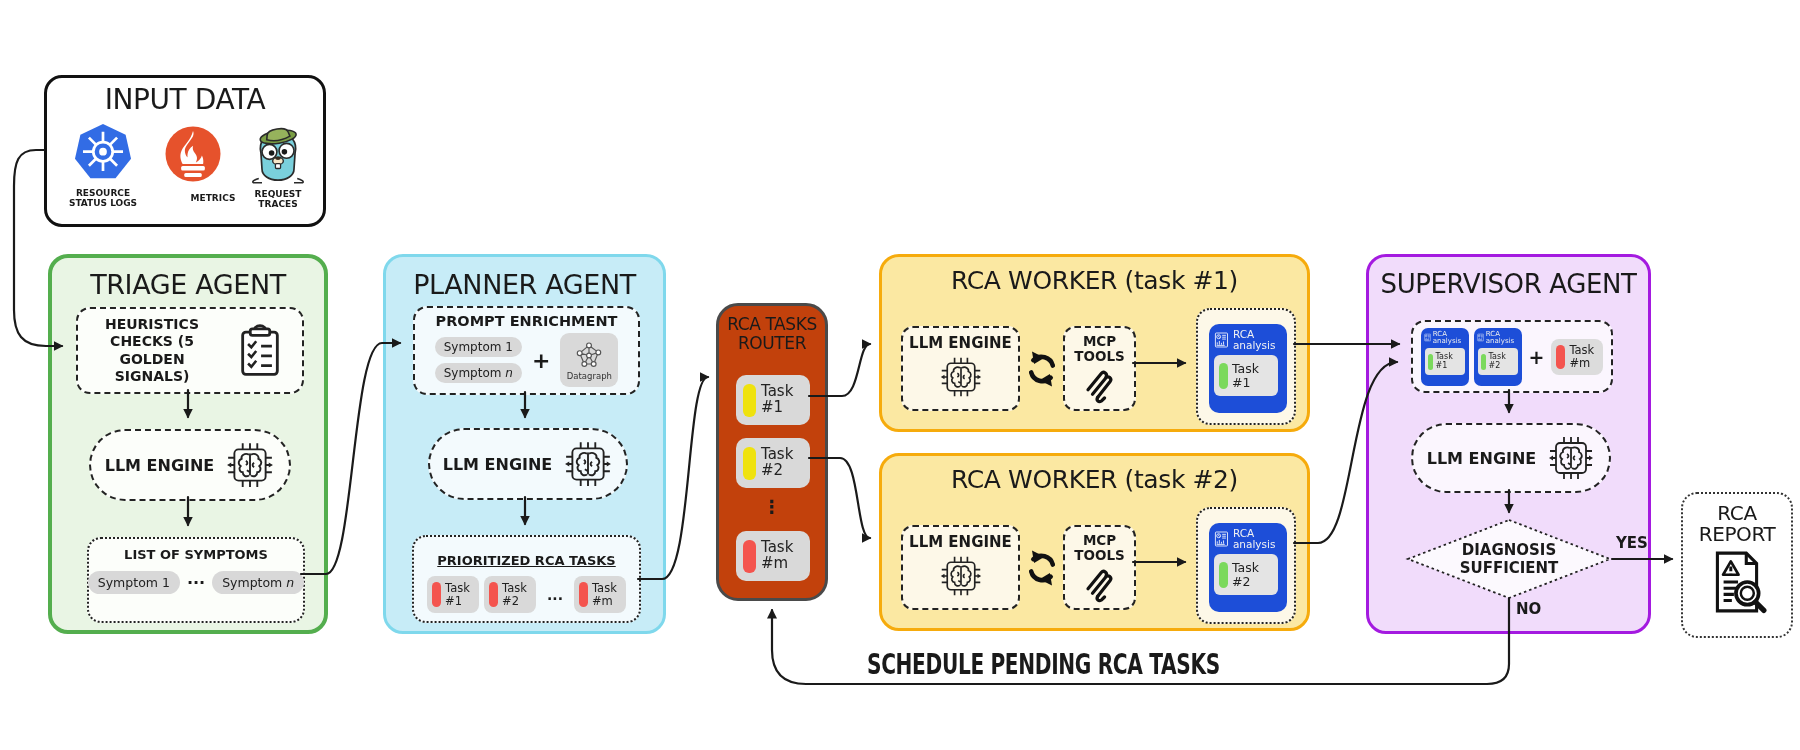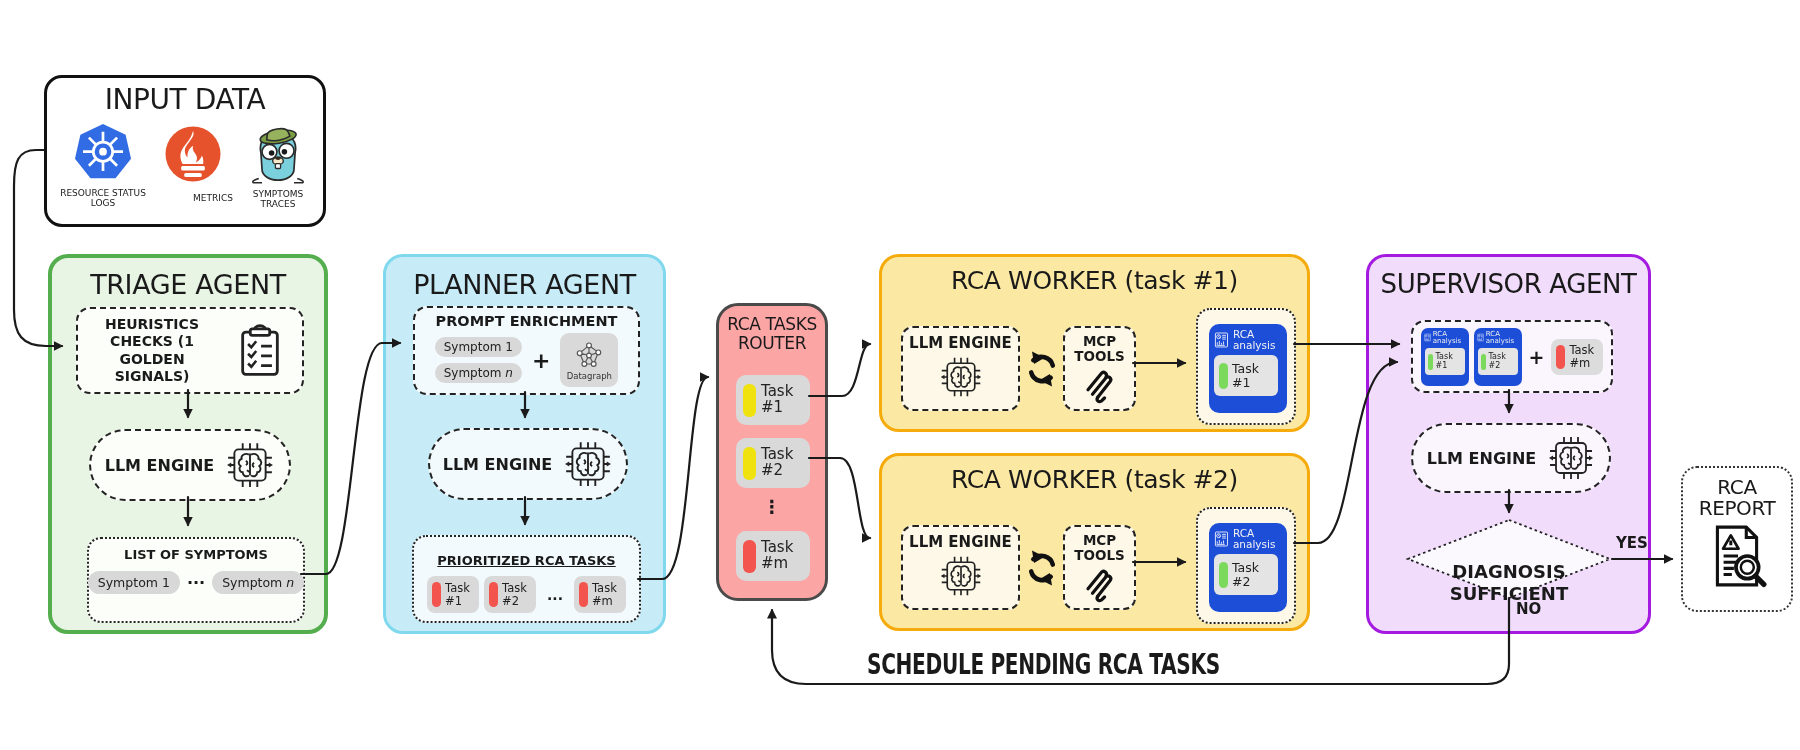--- a/index.html
+++ b/index.html
@@ -14,21 +14,21 @@
   .pill{border-radius:38px;}
   .small-title{font-weight:700;font-size:13px;text-align:center;}
   .chip{background:#d8d8d8;border-radius:13px;font-size:12.5px;padding:4px 10px;color:#222;white-space:nowrap;}
   .taskchip{display:flex;align-items:center;background:#d9d9d9;border-radius:8px;color:#222;box-sizing:border-box;}
   .bar{border-radius:5px;flex:0 0 auto;}
   .bar-red{background:#f4544e;}
   .bar-yellow{background:#efe20e;}
   .bar-green{background:#7bd95c;}
   .dots{font-weight:700;}
   .darkcard{background:#1d4ed8;border-radius:10px;box-sizing:border-box;}
-  .src-label{font-size:9px;font-weight:400;line-height:1.15;margin-top:4px;text-align:center;}
+  .src-label{font-size:9px;font-weight:700;line-height:1.15;margin-top:4px;text-align:center;}
   .tlines{line-height:1.05;}
   svg.icon{display:block;}
   #connectors{position:absolute;left:0;top:0;z-index:20;pointer-events:none;}
   .overlabel{position:absolute;z-index:30;font-weight:700;}
 </style>
 </head>
 <body>
 
 <svg width="0" height="0" style="position:absolute">
   <defs>
@@ -151,29 +151,29 @@
       <div style="width:72px;display:flex;flex-direction:column;align-items:center;">
         <svg class="icon" width="60" height="60" style="margin-top:2px;">
             <use href="#sym-prom"></use>
           </svg>
         <div class="src-label" style="margin-top:9px;margin-left:40px;">METRICS</div>
       </div>
       <div style="width:86px;display:flex;flex-direction:column;align-items:center;">
         <svg class="icon" width="64" height="64">
             <use href="#sym-gopher"></use>
           </svg>
-        <div class="src-label" style="margin-top:3px;">SYMPTOMS TRACES</div>
+        <div class="src-label" style="margin-top:3px;">REQUEST TRACES</div>
       </div>
     </div>
   </div>
 
   <div class="panel" style="left:48px;top:254px;width:280px;height:380px;background:#e9f5e4;border:4px solid #54ae4e;">
     <div class="panel-title" style="font-size:27px;margin-top:11px;">TRIAGE AGENT</div>
     <div class="inner b-dash r14" style="left:24px;top:49px;width:228px;height:87px;background:#fcfefa;display:flex;align-items:center;justify-content:space-between;padding:0 16px 0 12px;">
-      <div style="width:124px;font-weight:700;font-size:14px;text-align:center;line-height:1.25;">HEURISTICS CHECKS (1 GOLDEN SIGNALS)</div>
+      <div style="width:124px;font-weight:700;font-size:14px;text-align:center;line-height:1.25;">HEURISTICS CHECKS (5 GOLDEN SIGNALS)</div>
       <svg class="icon" width="52" height="57">
           <use href="#sym-clipboard"></use>
         </svg>
     </div>
     <div class="inner b-dash pill" style="left:37px;top:171px;width:202px;height:72px;background:#fcfefa;display:flex;align-items:center;justify-content:center;gap:11px;">
       <div style="font-weight:700;font-size:16px;">LLM ENGINE</div>
       <svg class="icon" width="50" height="50">
           <use href="#sym-brain"></use>
         </svg>
     </div>
@@ -233,21 +233,21 @@
           <div class="bar bar-red" style="width:9px;height:25px;margin-left:5px;"></div>
           <div class="tlines" style="font-size:11.5px;margin-left:4px;">
               <div>Task</div>
               <div>#m</div>
             </div>
         </div>
       </div>
     </div>
   </div>
 
-  <div class="panel" style="left:716px;top:303px;width:112px;height:298px;background:#fca5a5;border:3.5px solid #4a4a4a;border-radius:22px;">
+  <div class="panel" style="left:716px;top:303px;width:112px;height:298px;background:#c2410c;border:3.5px solid #4a4a4a;border-radius:22px;">
     <div class="panel-title" style="font-size:17px;line-height:1.12;margin:9px auto 0;width:94px;">RCA TASKS ROUTER</div>
     <div class="taskchip" style="position:absolute;left:17px;top:69px;width:74px;height:50px;border-radius:10px;">
       <div class="bar bar-yellow" style="width:13px;height:33px;margin-left:7px;border-radius:6px;"></div>
       <div class="tlines" style="font-size:15px;margin-left:5px;">
           <div>Task</div>
           <div>#1</div>
         </div>
     </div>
     <div class="taskchip" style="position:absolute;left:17px;top:132px;width:74px;height:50px;border-radius:10px;">
       <div class="bar bar-yellow" style="width:13px;height:33px;margin-left:7px;border-radius:6px;"></div>
@@ -381,25 +381,25 @@
       </div>
     </div>
     <div class="inner b-dash pill" style="left:42px;top:166px;width:200px;height:70px;background:#fbf6fe;display:flex;align-items:center;justify-content:center;gap:11px;">
       <div style="font-weight:700;font-size:16px;">LLM ENGINE</div>
       <svg class="icon" width="48" height="48">
           <use href="#sym-brain"></use>
         </svg>
     </div>
   </div>
 
-  <div class="overlabel" style="left:1434px;top:541px;width:150px;text-align:center;font-size:18px;line-height:1.2;margin-top:20px;">DIAGNOSIS SUFFICIENT</div>
+  <div class="overlabel" style="left:1434px;top:541px;width:150px;text-align:center;font-size:15px;line-height:1.2;">DIAGNOSIS SUFFICIENT</div>
   <div class="overlabel" style="left:1616px;top:534px;font-size:15px;">YES</div>
   <div class="overlabel" style="left:1516px;top:600px;font-size:15px;">NO</div>
 
-  <div class="panel" style="left:1681px;top:466px;width:112px;height:146px;background:#fff;border:2.5px dotted #333;border-radius:16px;">
+  <div class="panel" style="left:1681px;top:492px;width:112px;height:146px;background:#fff;border:2.5px dotted #333;border-radius:16px;">
     <div class="panel-title" style="font-size:20px;line-height:1.05;width:80px;margin:9px auto 0;">RCA REPORT</div>
     <svg class="icon" width="66" height="66" style="margin:4px auto 0;">
         <use href="#sym-report"></use>
       </svg>
   </div>
 
   <div class="overlabel" style="left:811px;top:648px;width:400px;text-align:center;font-size:28px;letter-spacing:-0.5px;transform:scaleX(0.72);transform-origin:center;white-space:nowrap;">SCHEDULE PENDING RCA TASKS</div>
 
   <svg id="connectors" width="1800" height="750" viewBox="0 0 1800 750">
     <defs>

